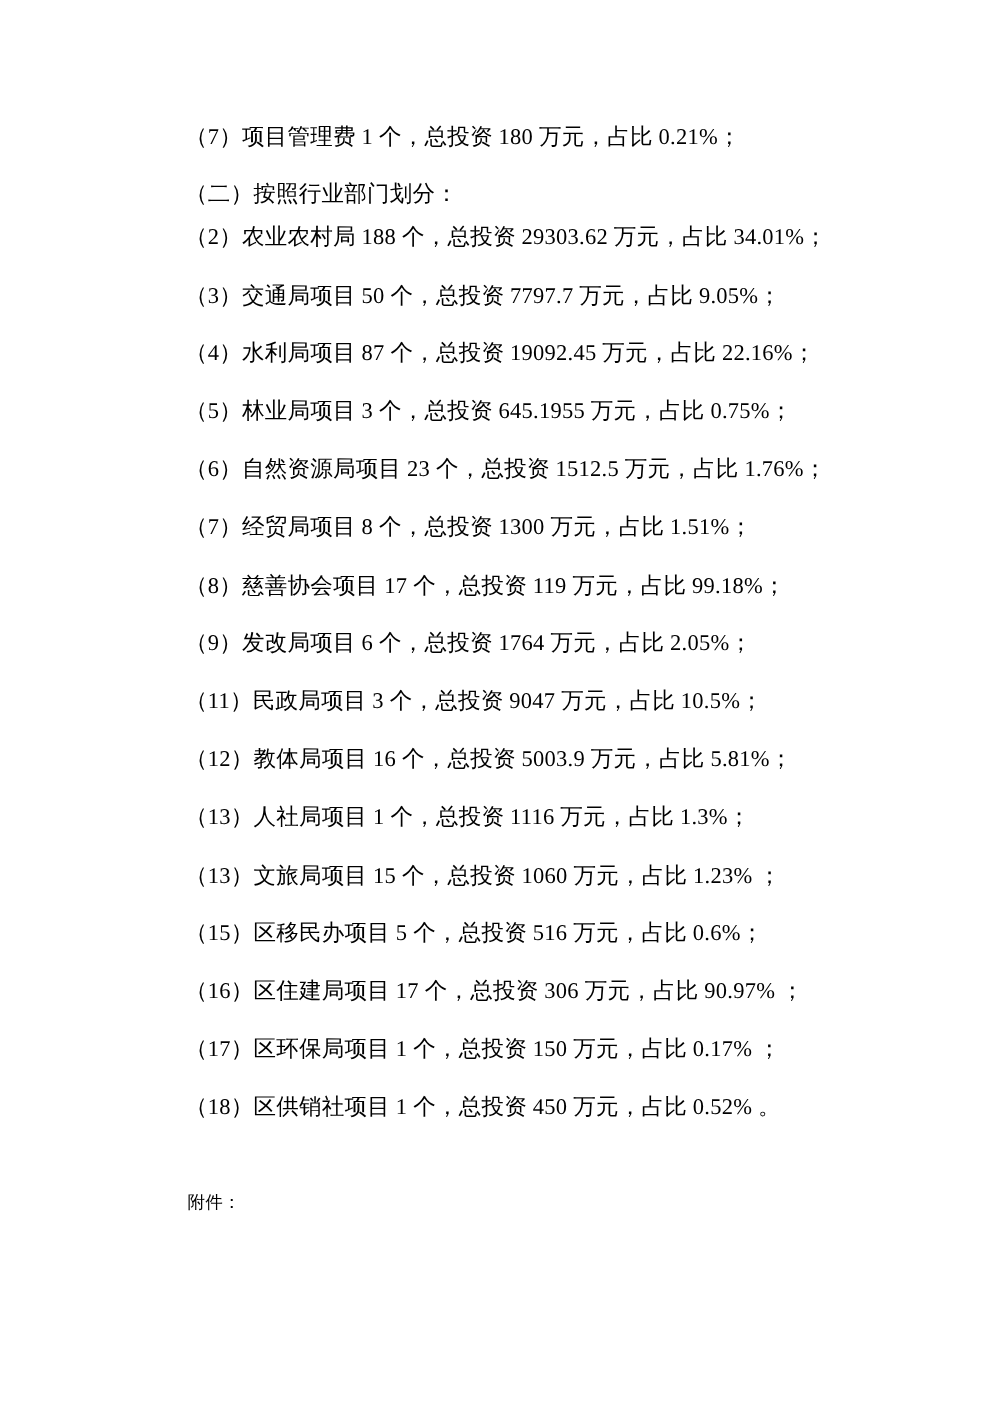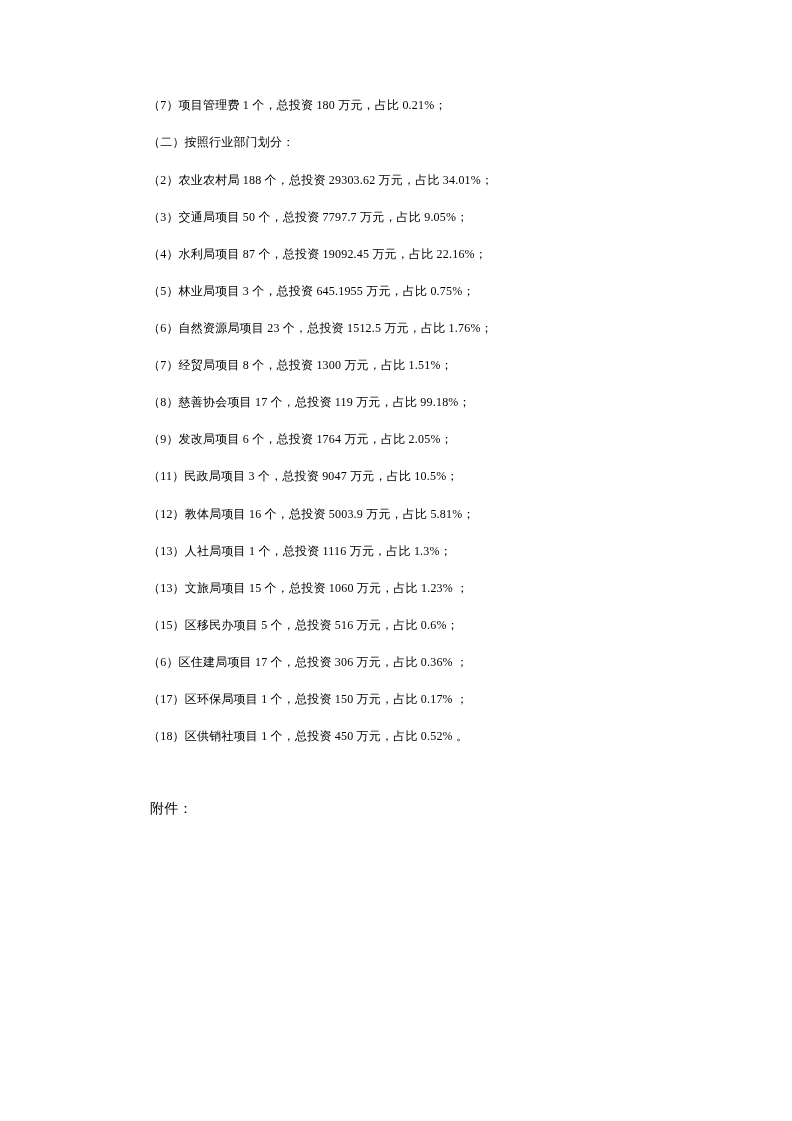--- a/index.html
+++ b/index.html
@@ -21,28 +21,28 @@
   .content {
     position: absolute;
     left: 0;
     top: 0;
     right: 0;
     bottom: 0;
     padding: 96px 96px 60px 148px;
     box-sizing: border-box;
   }
   .para {
-    font-size: 12px;
+    font-size: 18px;
     line-height: 1.55;
     margin: 0 0 18.5px 0;
     letter-spacing: 0.2px;
     white-space: nowrap;
   }
   .para.heading {
-    margin-bottom: 19px;
+    margin-bottom: 6px;
   }
   .attach {
     font-size: 14px;
     line-height: 1.55;
     margin: 52px 0 0 0;
     padding-left: 2px;
     letter-spacing: 0.2px;
   }
 </style>
 </head>
@@ -58,18 +58,18 @@
     <p class="para">（5）林业局项目 3 个，总投资 645.1955 万元，占比 0.75%；</p>
     <p class="para">（6）自然资源局项目 23 个，总投资 1512.5 万元，占比 1.76%；</p>
     <p class="para">（7）经贸局项目 8 个，总投资 1300 万元，占比 1.51%；</p>
     <p class="para">（8）慈善协会项目 17 个，总投资 119 万元，占比 99.18%；</p>
     <p class="para">（9）发改局项目 6 个，总投资 1764 万元，占比 2.05%；</p>
     <p class="para">（11）民政局项目 3 个，总投资 9047 万元，占比 10.5%；</p>
     <p class="para">（12）教体局项目 16 个，总投资 5003.9 万元，占比 5.81%；</p>
     <p class="para">（13）人社局项目 1 个，总投资 1116 万元，占比 1.3%；</p>
     <p class="para">（13）文旅局项目 15 个，总投资 1060 万元，占比 1.23% ；</p>
     <p class="para">（15）区移民办项目 5 个，总投资 516 万元，占比 0.6%；</p>
-    <p class="para">（6）区住建局项目 17 个，总投资 306 万元，占比 0.36% ；</p>
+    <p class="para">（16）区住建局项目 17 个，总投资 306 万元，占比 90.97% ；</p>
     <p class="para">（17）区环保局项目 1 个，总投资 150 万元，占比 0.17% ；</p>
     <p class="para">（18）区供销社项目 1 个，总投资 450 万元，占比 0.52% 。</p>
     <p class="attach">附件：</p>
   </div>
 </div>
 
 </body></html>

